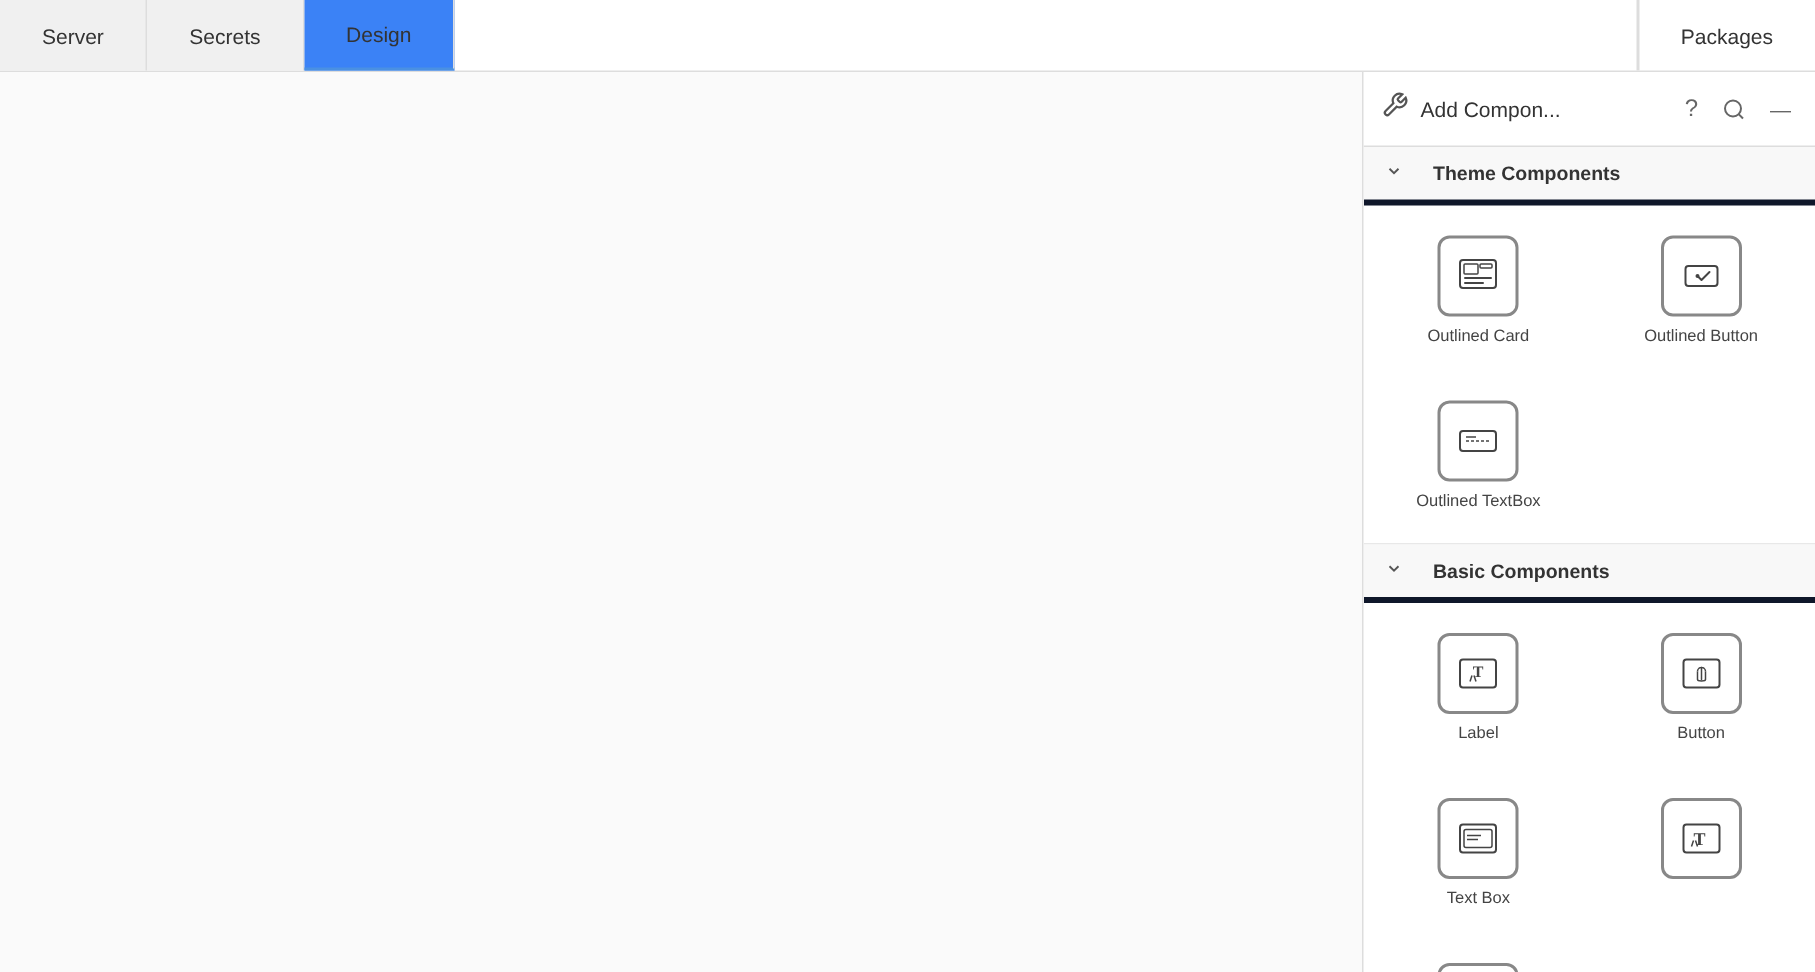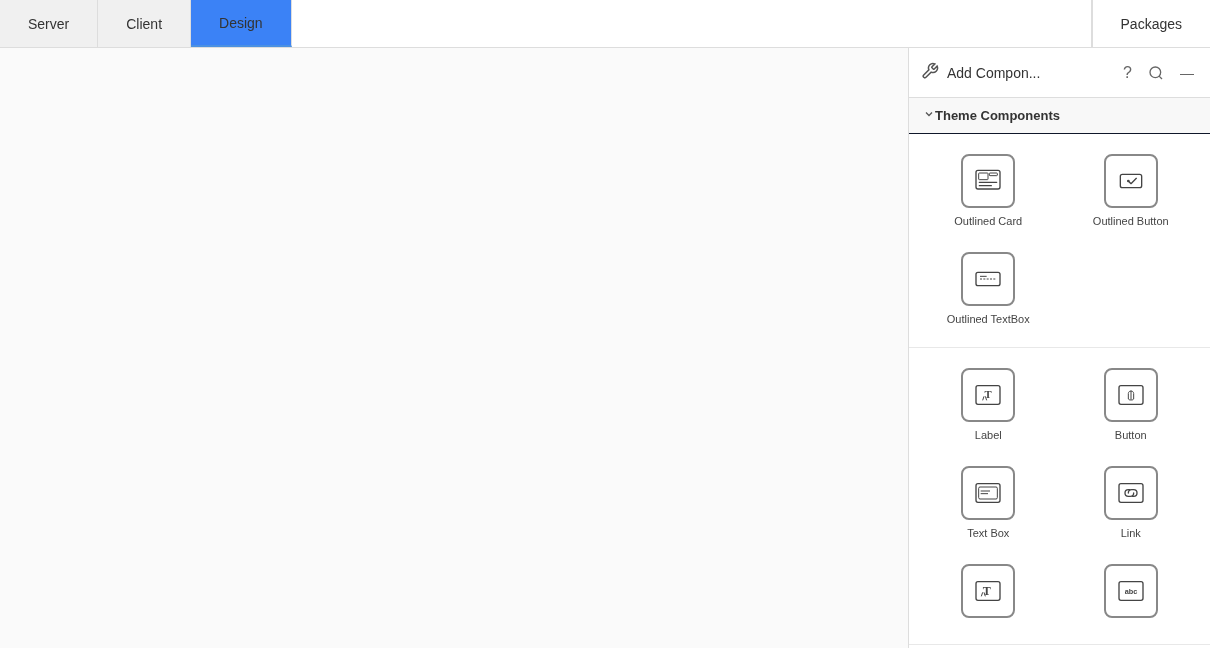--- a/index.html
+++ b/index.html
@@ -127,39 +127,39 @@
       overflow-y: auto;
       overflow-x: hidden;
     }
 
     
     .section-header {
       display: flex;
       align-items: center;
       padding: 10px 14px;
       background: #f8f8f8;
-      border-bottom: 1px solid #0f172a;
-      cursor: pointer;
-      gap: 0;
+      border-bottom: 4px solid #0f172a;
+      cursor: pointer;
+      gap: 20px;
     }
     .section-header-title {
       font-size: 13px;
       font-weight: 600;
       color: #333;
     }
     .chevron-icon {
       font-size: 12px;
       color: #555;
     }
 
     
     .component-grid {
       display: grid;
       grid-template-columns: repeat(2, 1fr);
-      gap: 8px;
+      gap: 20px;
       padding: 12px;
       border-bottom: 1px solid #e8e8e8;
     }
 
     
     .component-item {
       display: flex;
       flex-direction: column;
       align-items: center;
       gap: 6px;
@@ -197,21 +197,21 @@
     }
   </style>
 </head>
 <body>
 
 <div class="top-nav">
   <div class="nav-tab">
     <span>Server</span>
   </div>
   <div class="nav-tab">
-    <span>Client</span>
+    <span>Secrets</span>
   </div>
   <div class="nav-tab active">
     <span>Design</span>
   </div>
   <div class="nav-spacer"></div>
   <div class="nav-right">
     <div class="nav-tab-right">
       <span>Packages</span>
     </div>
   </div>
@@ -289,20 +289,28 @@
               <rect x="6" y="14" width="36" height="20" rx="3" stroke="#444" stroke-width="2"></rect>
               <line x1="12" y1="24" x2="36" y2="24" stroke="#444" stroke-width="1.5" stroke-dasharray="3 2"></line>
               <line x1="12" y1="20" x2="22" y2="20" stroke="#444" stroke-width="1.5"></line>
             </svg>
           </div>
           <span class="component-label">Outlined TextBox</span>
         </div>
 
       </div>
 
+      <div class="section-header">
+        <span class="chevron-icon">
+          <svg width="12" height="12" viewBox="0 0 24 24" fill="none" stroke="#555" stroke-width="2.5">
+            <polyline points="6 9 12 15 18 9"></polyline>
+          </svg>
+        </span>
+        <span class="section-header-title">Basic Components</span>
+      </div>
 
       <div class="component-grid">
 
         <div class="component-item">
           <div class="component-icon-box">
             <svg class="icon-svg" viewBox="0 0 48 48" fill="none">
               <rect x="6" y="10" width="36" height="28" rx="3" stroke="#444" stroke-width="2"></rect>
               <text x="24" y="28" text-anchor="middle" font-size="16" font-weight="bold" fill="#444" font-family="serif">T</text>
               <path d="M16 32 L18 26" stroke="#444" stroke-width="1.5"></path>
               <path d="M22 32 L20 26" stroke="#444" stroke-width="1.5"></path>
@@ -329,31 +337,20 @@
             <svg class="icon-svg" viewBox="0 0 48 48" fill="none">
               <rect x="6" y="10" width="36" height="28" rx="3" stroke="#444" stroke-width="2"></rect>
               <rect x="10" y="15" width="28" height="18" rx="2" stroke="#444" stroke-width="1.5"></rect>
               <line x1="13" y1="21" x2="27" y2="21" stroke="#444" stroke-width="1.5"></line>
               <line x1="13" y1="25" x2="24" y2="25" stroke="#444" stroke-width="1.5"></line>
             </svg>
           </div>
           <span class="component-label">Text Box</span>
         </div>
 
-        <div class="component-item">
-          <div class="component-icon-box">
-            <svg class="icon-svg" viewBox="0 0 48 48" fill="none">
-              <rect x="6" y="10" width="36" height="28" rx="3" stroke="#444" stroke-width="2"></rect>
-
-              <path d="M20 24 C20 21 22 19 25 19 L28 19 C31 19 33 21 33 24 C33 27 31 29 28 29 L26 29" stroke="#444" stroke-width="2" stroke-linecap="round" fill="none"></path>
-              <path d="M28 24 C28 27 26 29 23 29 L20 29 C17 29 15 27 15 24 C15 21 17 19 20 19 L22 19" stroke="#444" stroke-width="2" stroke-linecap="round" fill="none"></path>
-            </svg>
-          </div>
-          <span class="component-label">Link</span>
-        </div>
 
         <div class="component-item">
           <div class="component-icon-box">
             <svg class="icon-svg" viewBox="0 0 48 48" fill="none">
               <rect x="6" y="10" width="36" height="28" rx="3" stroke="#444" stroke-width="2"></rect>
               <text x="22" y="30" text-anchor="middle" font-size="18" font-weight="bold" fill="#444" font-family="serif">T</text>
               <path d="M14 32 L16 26" stroke="#444" stroke-width="1.5"></path>
               <path d="M20 32 L18 26" stroke="#444" stroke-width="1.5"></path>
             </svg>
           </div>

